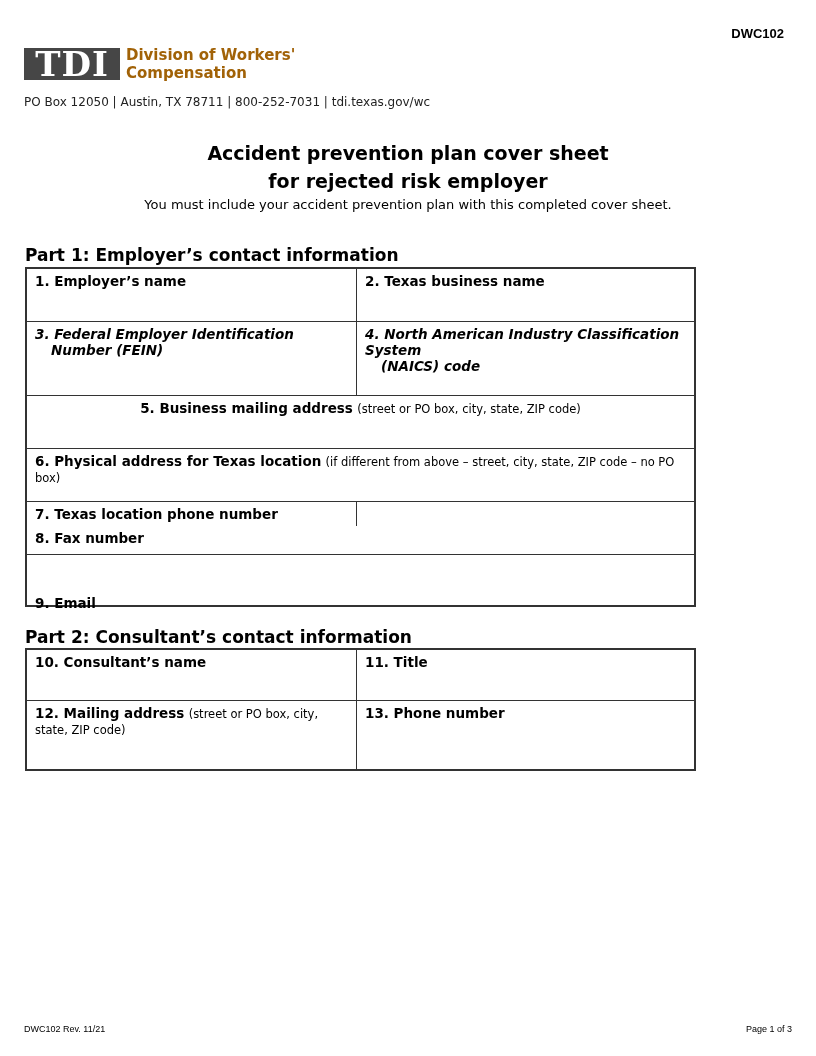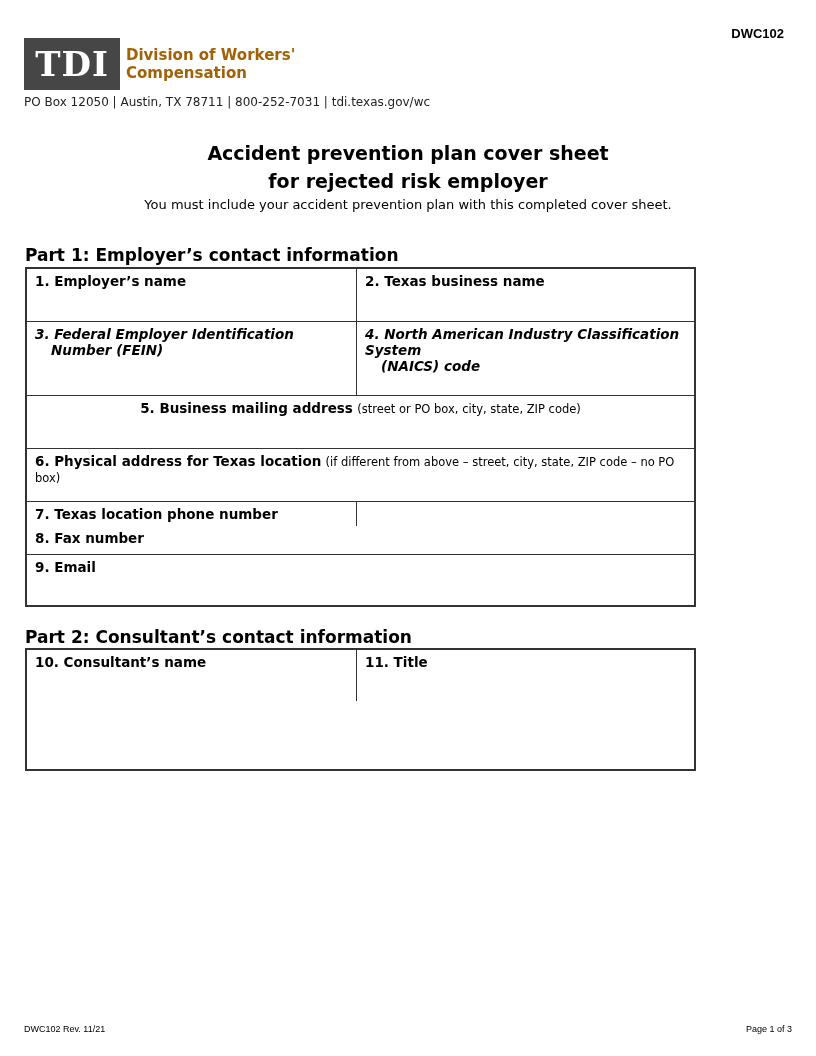--- a/index.html
+++ b/index.html
@@ -1,21 +1,21 @@
 <!DOCTYPE html>
 <html><head>
 <meta charset="utf-8">
 <style>
   html, body { margin:0; padding:0; background:#ffffff; }
   body { width:816px; height:1056px; position:relative; font-family:"DejaVu Sans", sans-serif; color:#000; overflow:hidden; }
 
   .form-code { position:absolute; top:26px; right:32px; font-family:"Liberation Sans", sans-serif; font-weight:bold; font-size:13px; }
 
   .logo { position:absolute; left:24px; top:41px; height:46px; display:flex; align-items:center; }
-  .logo-box { width:96px; height:52px; background:#464646; color:#fff; font-family:"DejaVu Serif", serif; font-weight:bold; font-size:34px; letter-spacing:1px; display:flex; align-items:center; justify-content:center; line-height:1; }
+  .logo-box { width:96px; height:32px; background:#464646; color:#fff; font-family:"DejaVu Serif", serif; font-weight:bold; font-size:34px; letter-spacing:1px; display:flex; align-items:center; justify-content:center; line-height:1; }
   .logo-text { margin-left:6px; font-family:"DejaVu Sans", sans-serif; font-weight:bold; font-size:15px; line-height:18px; color:#a16207; }
   .contact-line { position:absolute; left:24px; top:95px; font-size:12px; color:#222; }
 
   .title { position:absolute; left:0; width:816px; text-align:center; font-weight:bold; font-size:19px; }
   .title1 { top:142px; }
   .title2 { top:170px; }
   .subtitle { position:absolute; top:197px; left:0; width:816px; text-align:center; font-size:13px; }
 
   .part-heading { position:absolute; left:25px; font-weight:bold; font-size:17px; }
   .part1-h { top:245px; }
@@ -89,33 +89,42 @@
     </div>
   </div>
   <div class="row" style="height:53px;flex-direction:column;">
     <div class="cell left">
       <span class="lbl">7. Texas location phone number</span>
     </div>
     <div class="cell right">
       <span class="lbl">8. Fax number</span>
     </div>
   </div>
-  <div class="row" style="height:50px;">
+  <div class="row" style="height:50px;margin-top:36px;">
     <div class="cell full">
       <span class="lbl">9. Email</span>
     </div>
   </div>
 </div>
 
 <div class="part-heading part2-h">Part 2: Consultant’s contact information</div>
 <div class="form-table part2">
   <div class="row" style="height:51px;">
     <div class="cell left">
       <span class="lbl">10. Consultant’s name</span>
     </div>
     <div class="cell right">
       <span class="lbl">11. Title</span>
     </div>
   </div>
+  <div class="row" style="height:68px;">
+    <div class="cell left">
+      <span class="lbl">12. Mailing address</span>
+      <span class="note">(street or PO box, city, state, ZIP code)</span>
+    </div>
+    <div class="cell right">
+      <span class="lbl">13. Phone number</span>
+    </div>
+  </div>
 </div>
 
 <div class="footer-left">DWC102 Rev. 11/21</div>
 <div class="footer-right">Page 1 of 3</div>
 
 </body></html>

